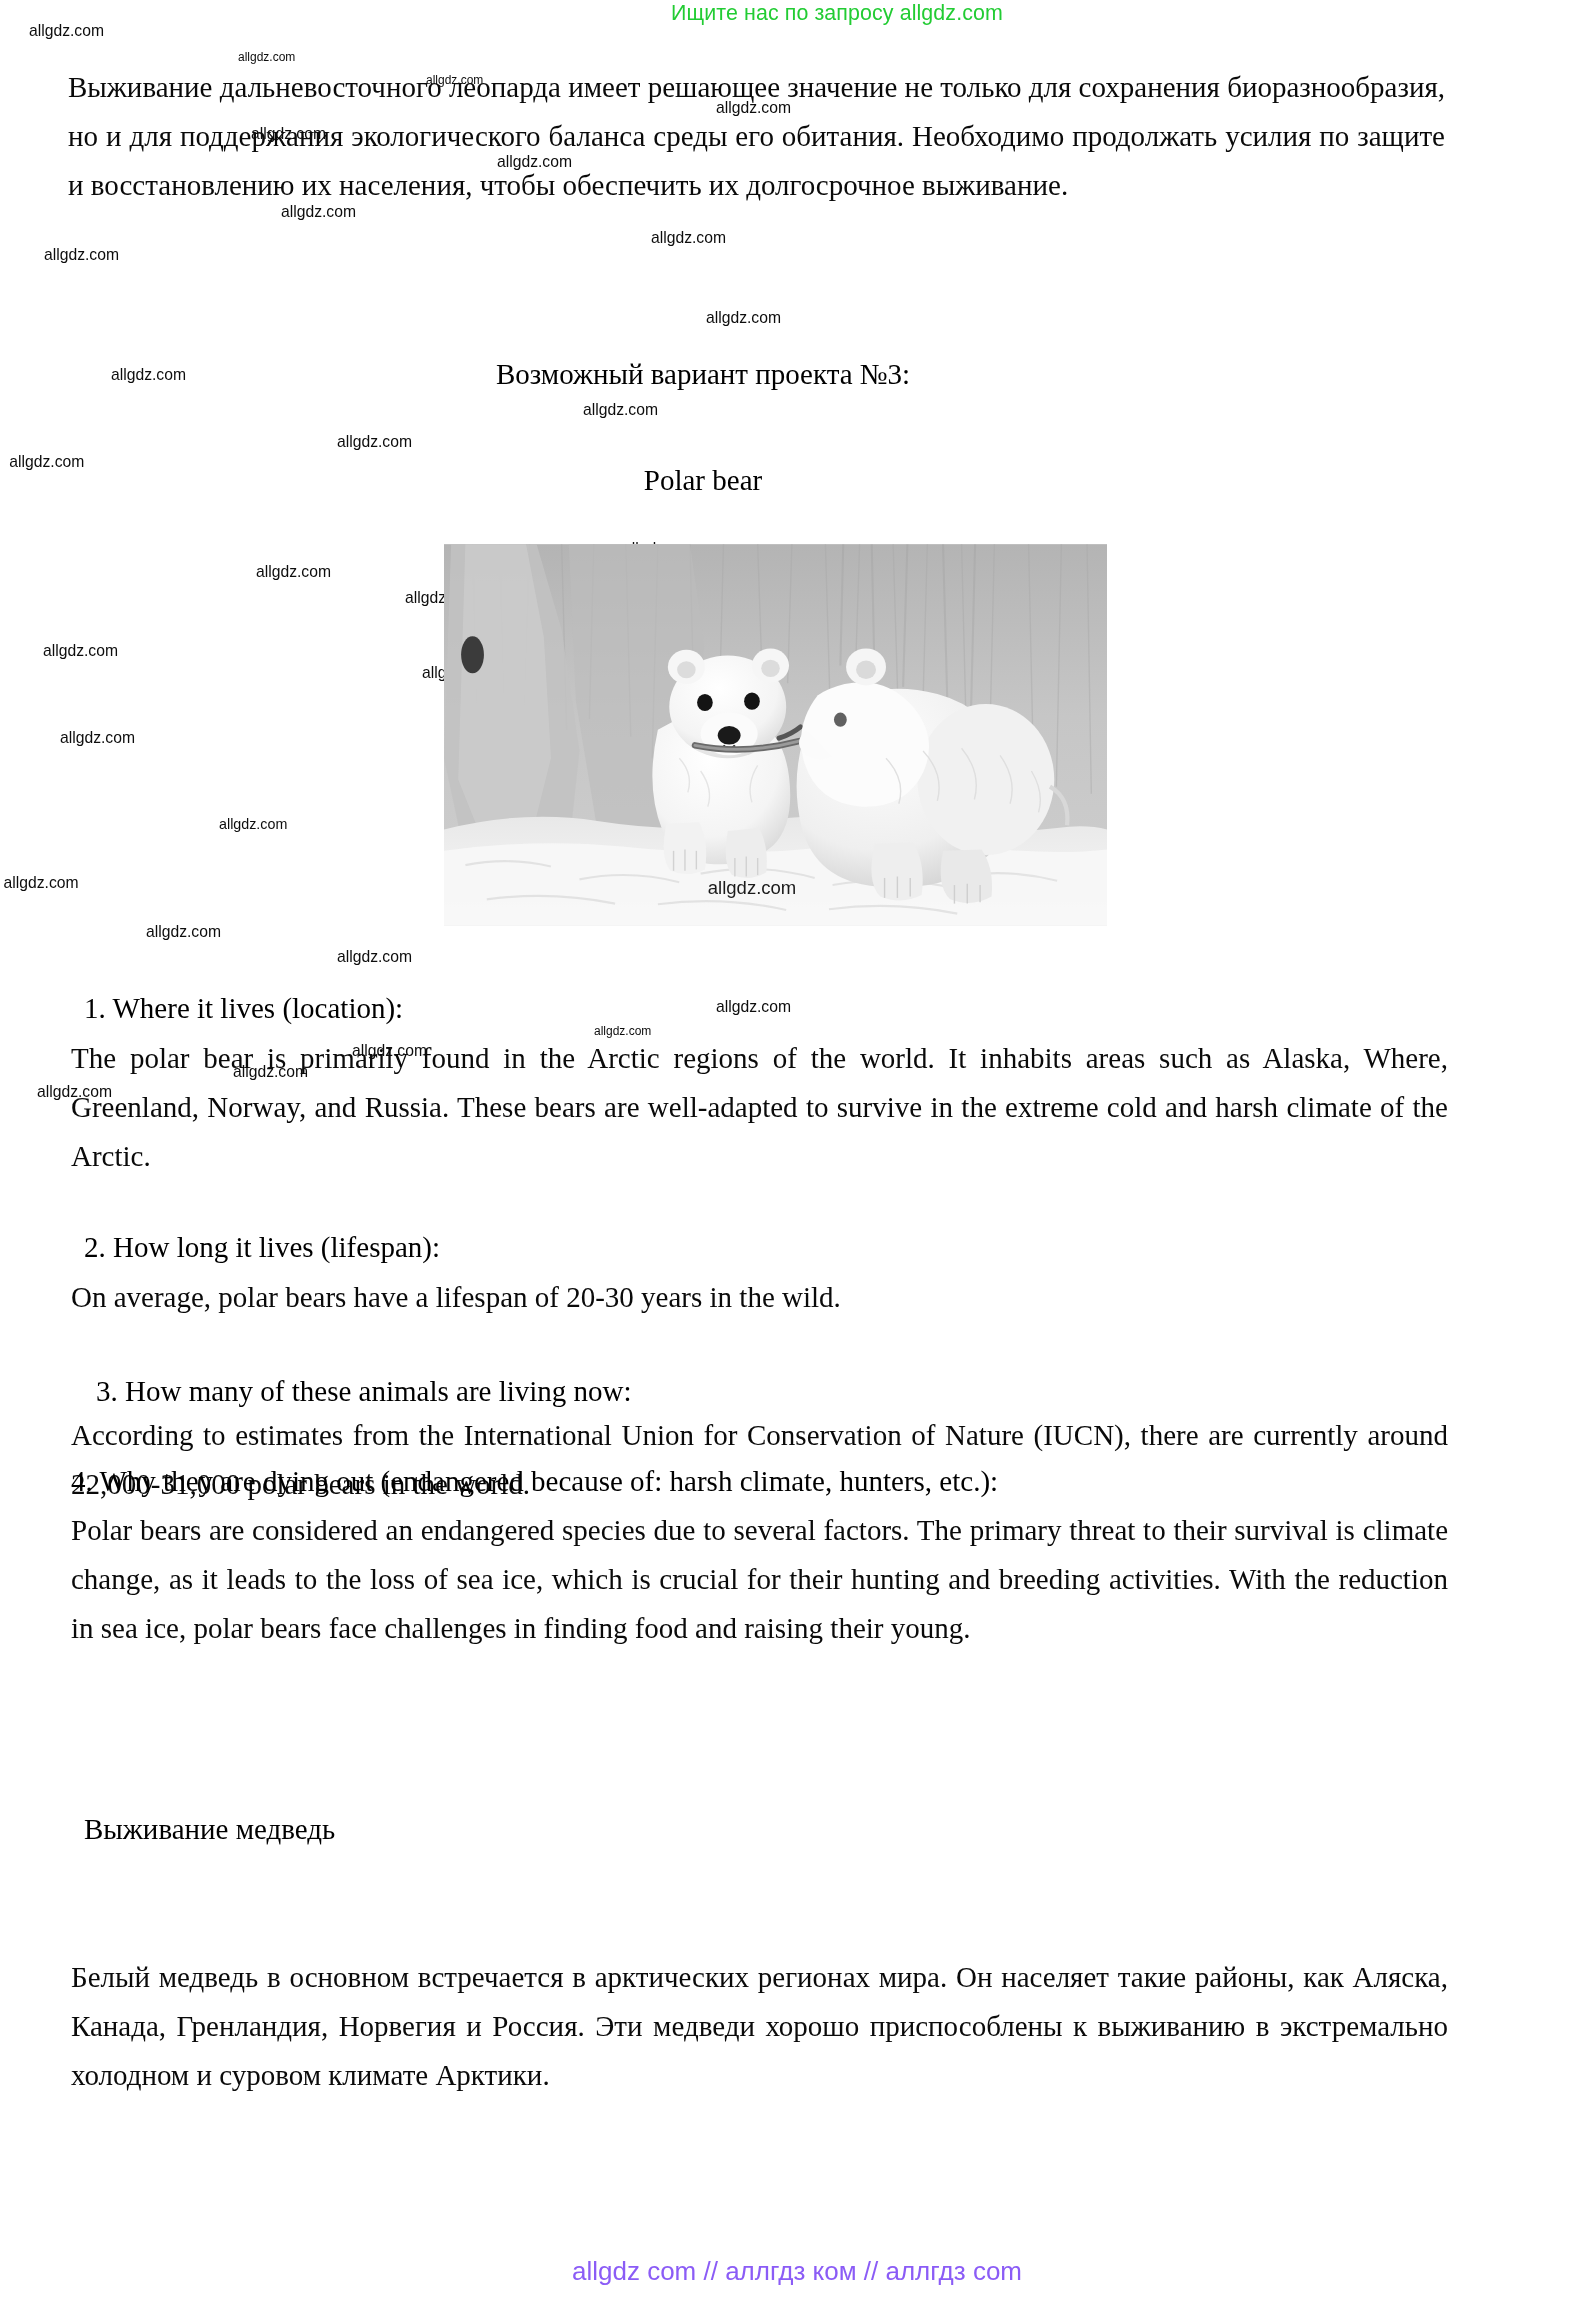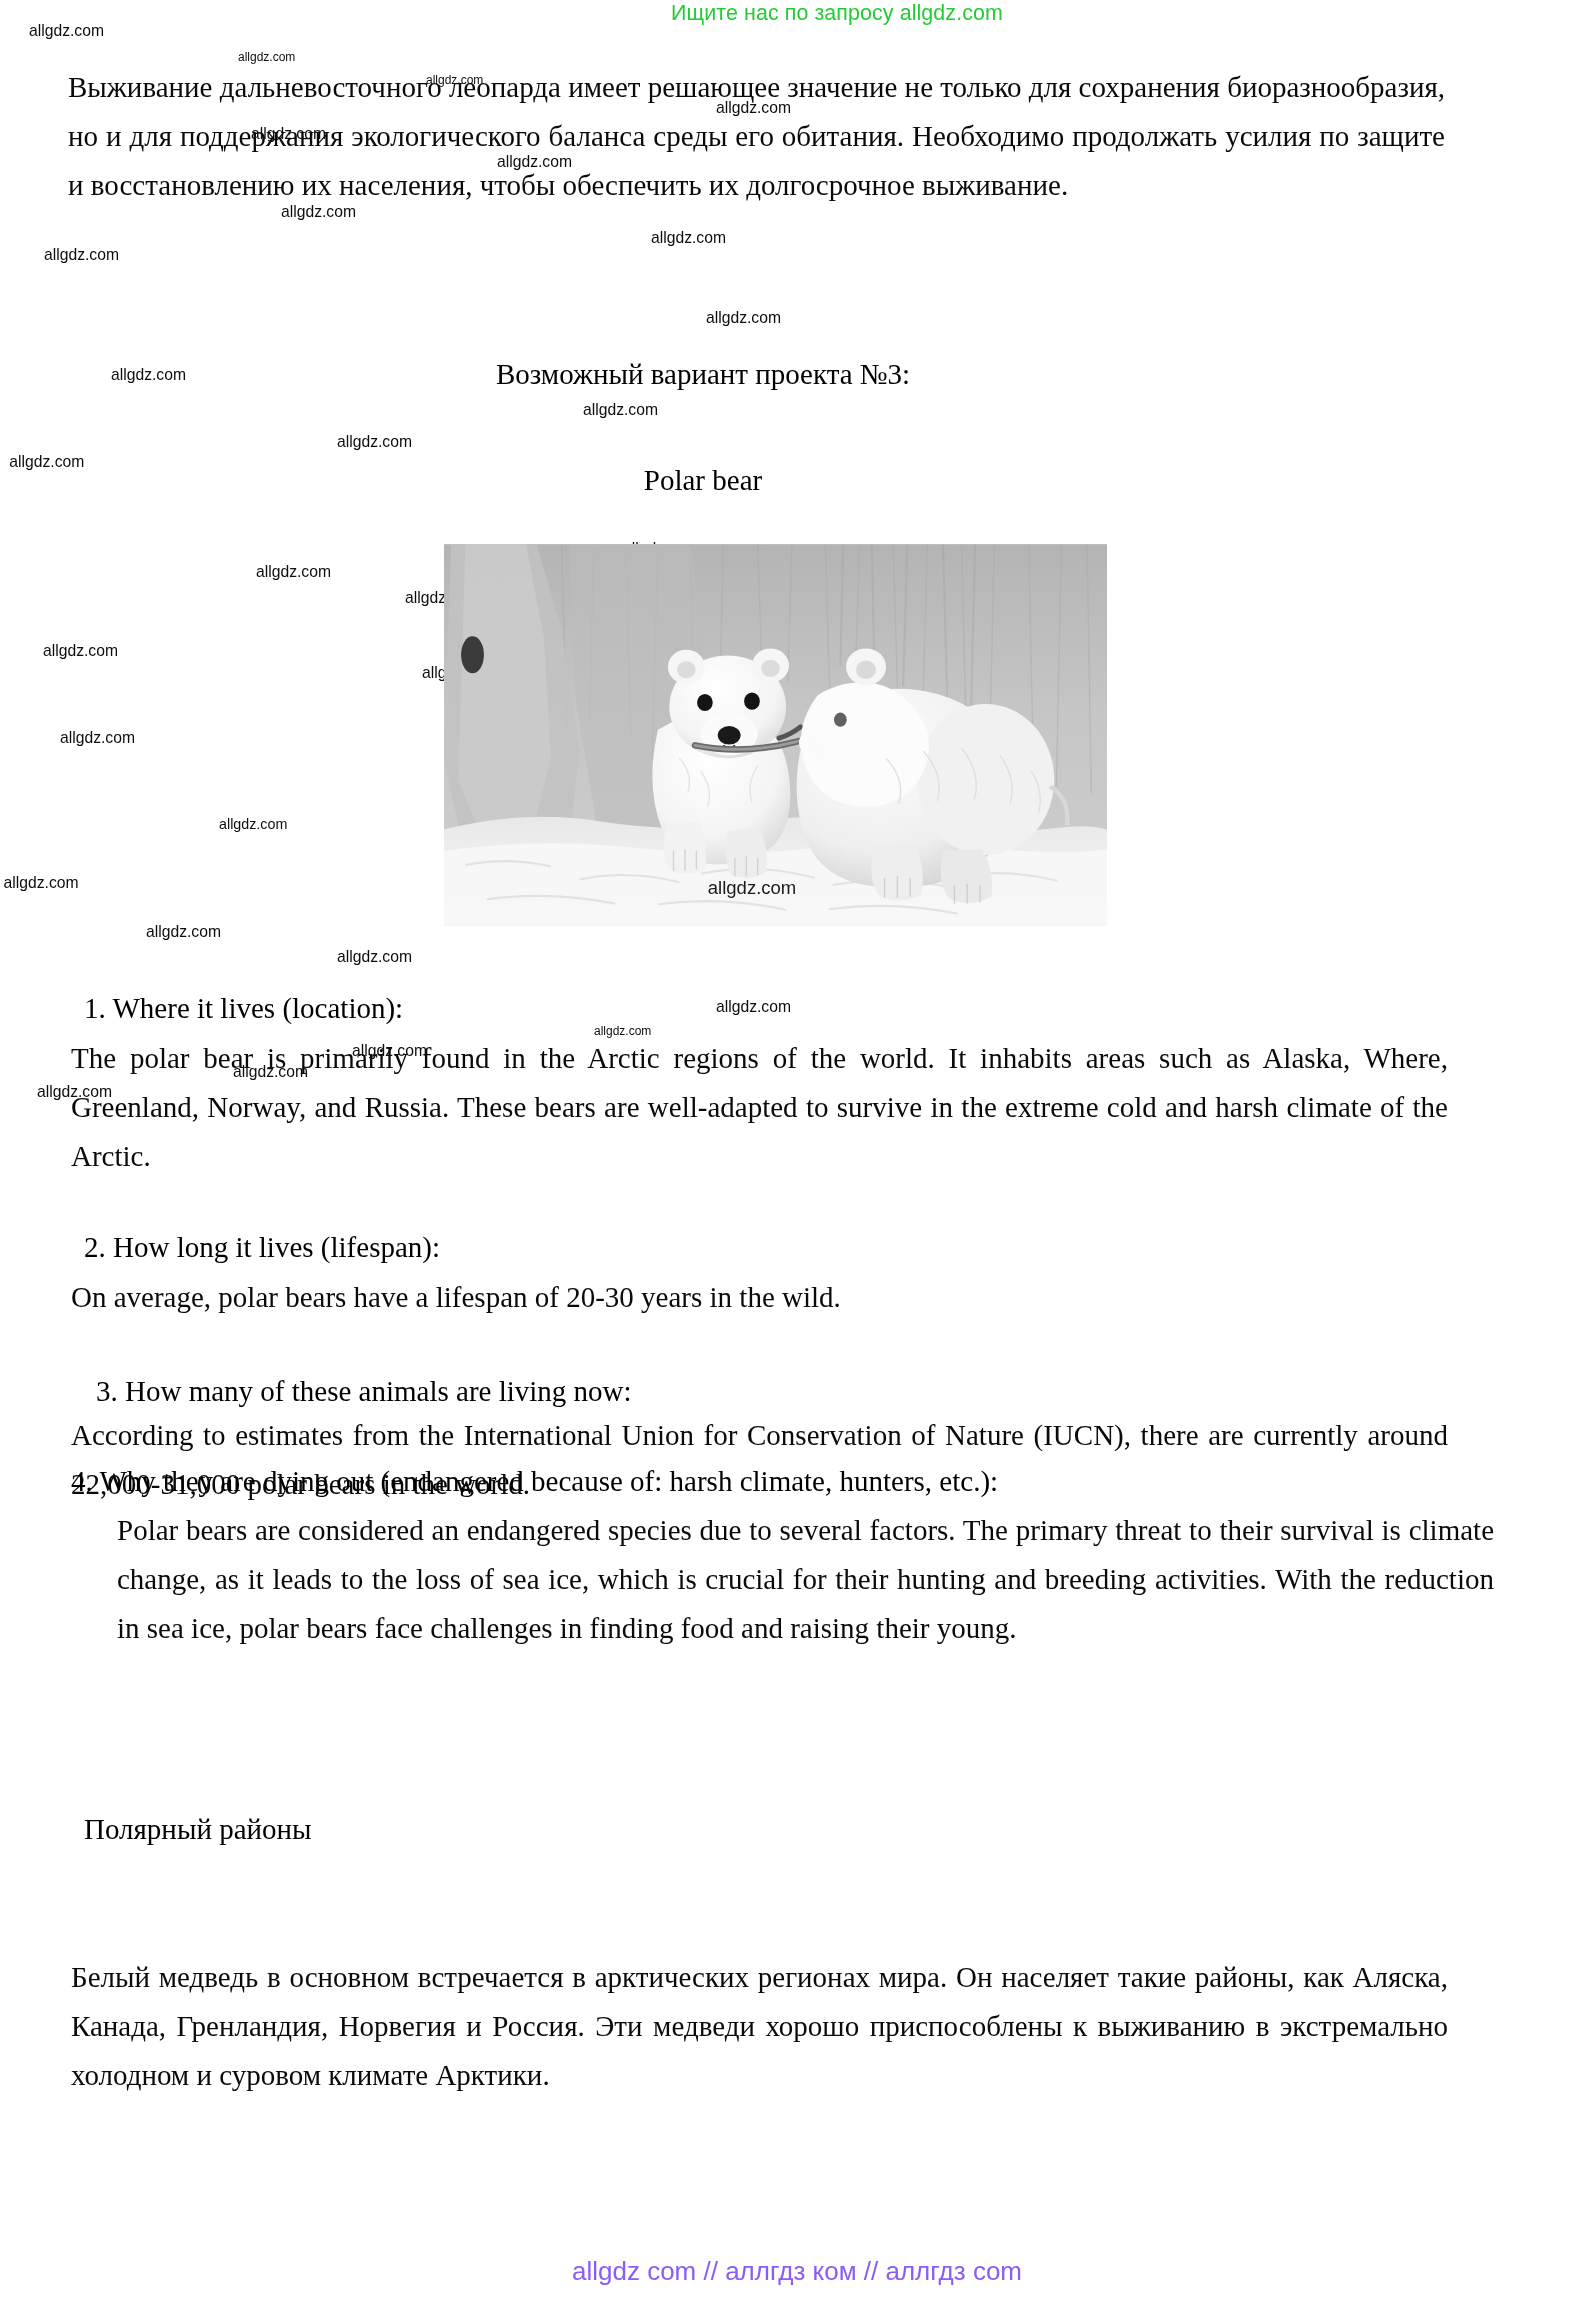--- a/index.html
+++ b/index.html
@@ -299,22 +299,22 @@
   <div class="heading-line" style="left:84px; top:984px;">1. Where it lives (location):</div>
   <div class="para just" style="left:71px; top:1034px; width:1377px;">The polar bear is primarily found in the Arctic regions of the world. It inhabits areas such as Alaska, Where, Greenland, Norway, and Russia. These bears are well-adapted to survive in the extreme cold and harsh climate of the Arctic.</div>
 
   <div class="heading-line" style="left:84px; top:1223px;">2. How long it lives (lifespan):</div>
   <div class="para" style="left:71px; top:1273px; width:1377px;">On average, polar bears have a lifespan of 20-30 years in the wild.</div>
 
   <div class="heading-line" style="left:96px; top:1367px;">3. How many of these animals are living now:</div>
   <div class="para just" style="left:71px; top:1411px; width:1377px;">According to estimates from the International Union for Conservation of Nature (IUCN), there are currently around 22,000-31,000 polar bears in the world.</div>
 
   <div class="heading-line" style="left:71px; top:1457px; width:1420px;">4. Why they are dying out (endangered because of: harsh climate, hunters, etc.):</div>
-  <div class="para just" style="left:71px; top:1506px; width:1377px;margin-left:46px;">Polar bears are considered an endangered species due to several factors. The primary threat to their survival is climate change, as it leads to the loss of sea ice, which is crucial for their hunting and breeding activities. With the reduction in sea ice, polar bears face challenges in finding food and raising their young.</div>
-
-  <div class="heading-line" style="left:84px; top:1805px;">Полярный районы</div>
+  <div class="para just" style="left:71px; top:1506px; width:1377px;">Polar bears are considered an endangered species due to several factors. The primary threat to their survival is climate change, as it leads to the loss of sea ice, which is crucial for their hunting and breeding activities. With the reduction in sea ice, polar bears face challenges in finding food and raising their young.</div>
+
+  <div class="heading-line" style="left:84px; top:1805px;">Выживание медведь</div>
 
   <div class="para just" style="left:71px; top:1953px; width:1377px;">Белый медведь в основном встречается в арктических регионах мира. Он населяет такие районы, как Аляска, Канада, Гренландия, Норвегия и Россия. Эти медведи хорошо приспособлены к выживанию в экстремально холодном и суровом климате Арктики.</div>
 
   <div class="footer" style="top: 2256px; color: #8b5cf6;">allgdz com  //  аллгдз ком  //  аллгдз com</div>
 
 </div>
 
 
 </body></html>

